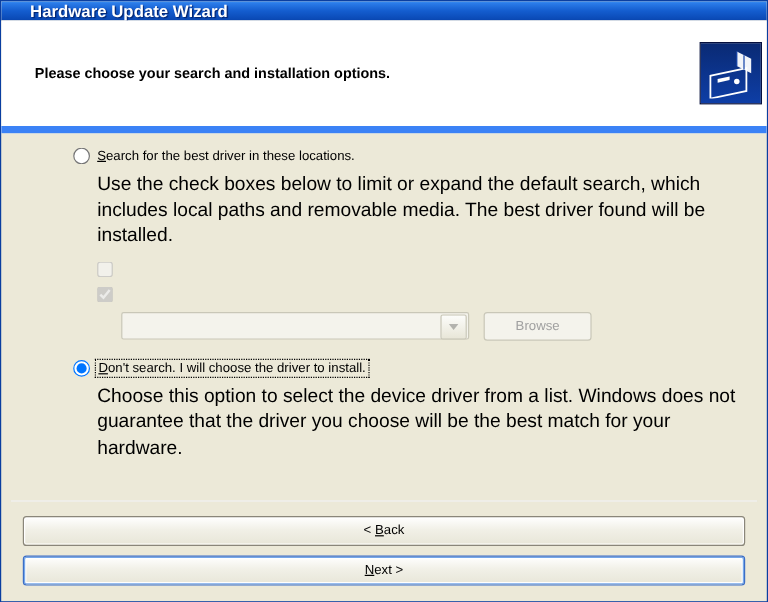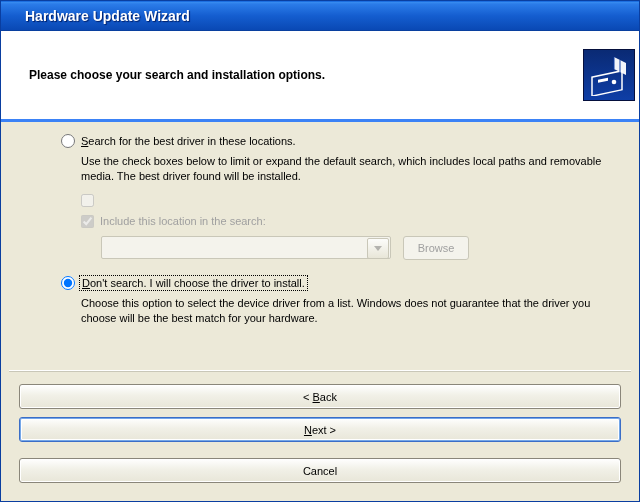--- a/index.html
+++ b/index.html
@@ -35,21 +35,21 @@
     padding: 0 24px;
     color: #fff;
     font-family: "Trebuchet MS", Tahoma, sans-serif;
     font-size: 14px;
     font-weight: bold;
     text-shadow: 1px 1px 1px #00206a;
   }
   
   .header {
     background: #ffffff;
-    border-bottom: 3px solid #3b82f6;
+    border-bottom: 6px solid #3b82f6;
     display: flex;
     align-items: center;
     justify-content: space-between;
     padding: 14px 4px 14px 28px;
     min-height: 60px;
   }
   .header-title {
     font-size: 12px;
     font-weight: bold;
   }
@@ -82,21 +82,21 @@
   }
   .radio-row label {
     font-size: 11px;
   }
   .focus-rect {
     outline: 1px dotted #000;
     outline-offset: 1px;
     padding: 0 1px;
   }
   .desc {
-    font-size: 11px;
+    font-size: 16px;
     color: #000;
     margin: 6px 0 10px 20px;
     line-height: 1.35;
   }
   .sub-opts {
     margin-left: 20px;
   }
   .chk-row {
     display: flex;
     align-items: center;
@@ -146,21 +146,21 @@
     height: 19px;
     background: linear-gradient(to bottom, #fcfcfa, #e8e6d8);
     border: 1px solid #c9c7b8;
     border-radius: 2px;
     display: flex;
     align-items: center;
     justify-content: center;
   }
   .combo-btn svg { opacity: 0.4; }
   .browse-btn {
-    width: 66px;
+    width: 90px;
     height: 24px;
     background: #f4f3ec;
     border: 1px solid #c9c7b8;
     border-radius: 3px;
     font-family: inherit;
     font-size: 11px;
     color: #a0a0a0;
     cursor: default;
   }
   
@@ -228,21 +228,20 @@
         <label for="r1"><span class="und">S</span><span>earch for the best driver in these locations.</span></label>
       </div>
       <div class="desc">Use the check boxes below to limit or expand the default search, which includes local paths and removable media. The best driver found will be installed.</div>
 
       <div class="sub-opts">
         <div class="chk-row disabled">
           <input type="checkbox" disabled="" style="">
         </div>
         <div class="chk-row disabled">
           <input type="checkbox" checked="" disabled="" style="">
-          <label>Include this location in the search:</label>
         </div>
         <div class="path-row">
           <div class="combo">
             <input type="text" disabled="" value="" style="">
             <div class="combo-btn">
               <svg width="8" height="6" viewBox="0 0 8 6">
                   <path d="M0 0 L8 0 L4 5 Z" fill="#555"></path>
                 </svg>
             </div>
           </div>

